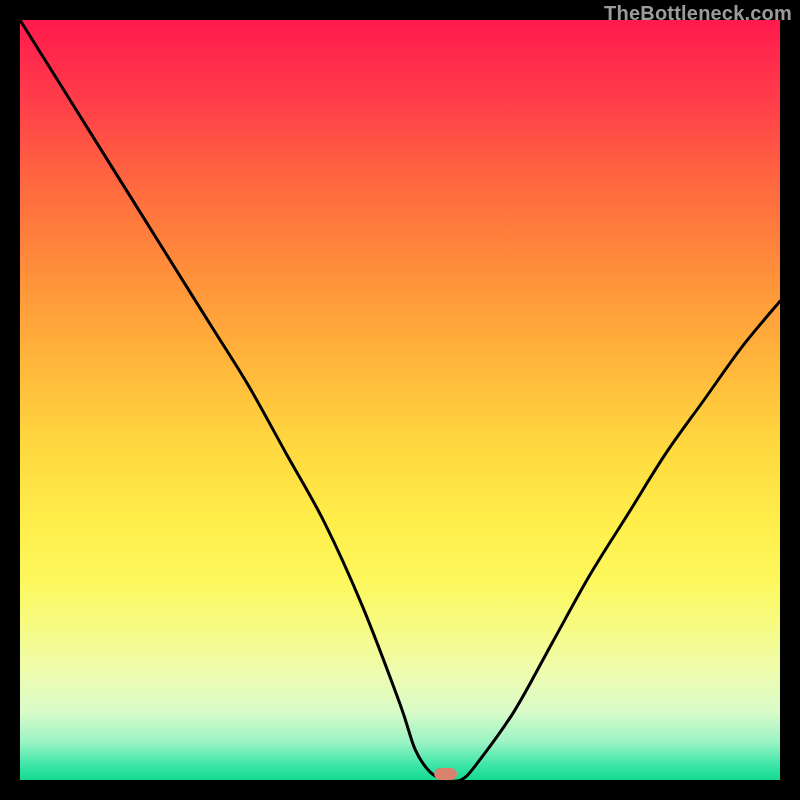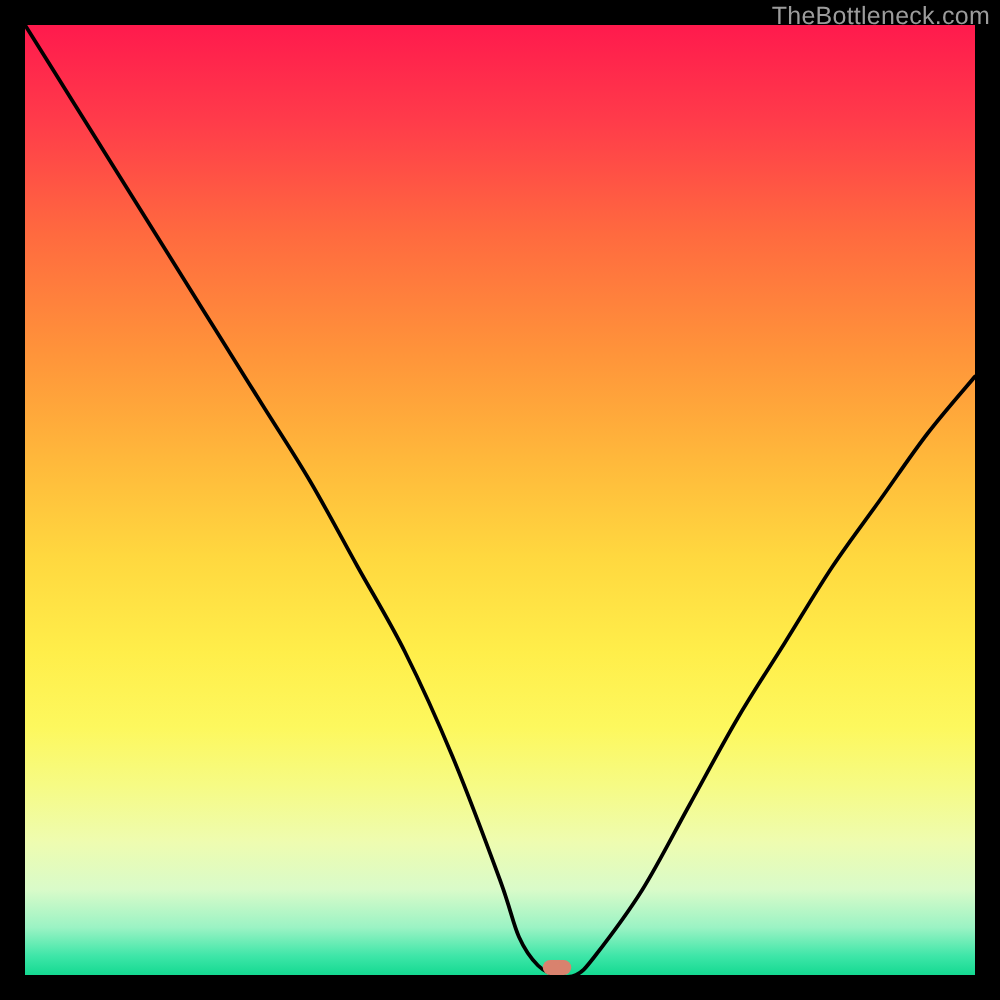--- a/index.html
+++ b/index.html
@@ -40,21 +40,21 @@
       #3ee6a8 98%,
       #14d991 100%
     );
   }
   .watermark {
     position: absolute;
     top: 2px;
     right: 8px;
     font-family: Arial, Helvetica, sans-serif;
     font-size: 20px;
-    font-weight: 400;
+    font-weight: 700;
     color: #9c9c9c;
     letter-spacing: 0.2px;
   }
   svg.curve {
     position: absolute;
     left: 0;
     top: 0;
     width: 760px;
     height: 760px;
   }

